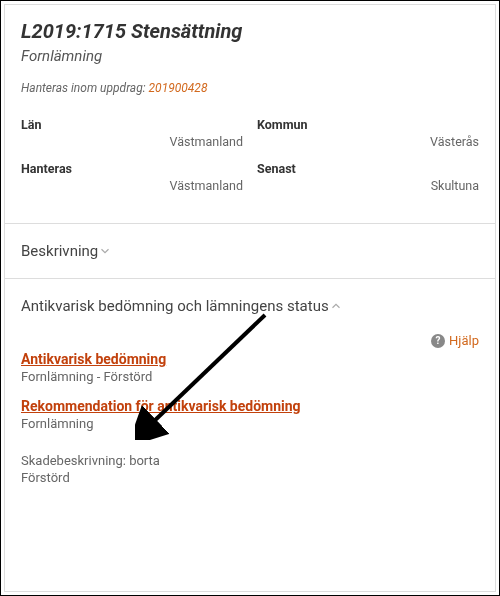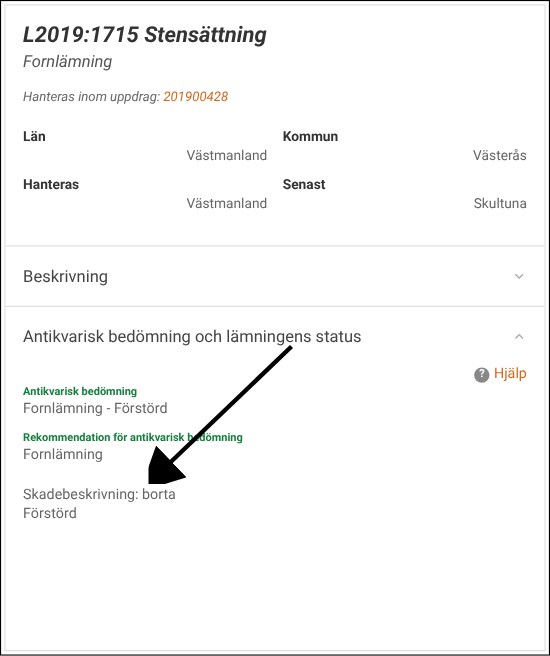--- a/index.html
+++ b/index.html
@@ -57,21 +57,20 @@
     color: #666;
     margin-bottom: 12px;
     text-align: right;
   }
   .accordion {
     border-top: 1px solid #ddd;
   }
   .acc-head {
     display: flex;
     align-items: center;
-    justify-content: space-between;
     padding: 18px 16px;
     cursor: pointer;
   }
   .acc-title {
     font-size: 15px;
     color: #444;
   }
   .chev {
     width: 14px; height: 14px;
     display: inline-flex; align-items: center; justify-content: center;
@@ -99,23 +98,24 @@
     color: #fff;
     font-size: 10px;
     font-weight: 700;
     display: inline-flex;
     align-items: center;
     justify-content: center;
     line-height: 1;
   }
   .field-block { margin-top: 14px; }
   .field-label {
-    font-size: 10px;
-    font-weight: 700;
-    color: #15803d;
+    font-size: 14px;
+    font-weight: 700;
+    color: #c2410c;
+    text-decoration: underline;
   }
   .field-val {
     font-size: 13px;
     color: #666;
     margin-top: 2px;
   }
   .gap-top { margin-top: 22px; }
   .arrow-overlay {
     position: absolute;
     left: 130px;

